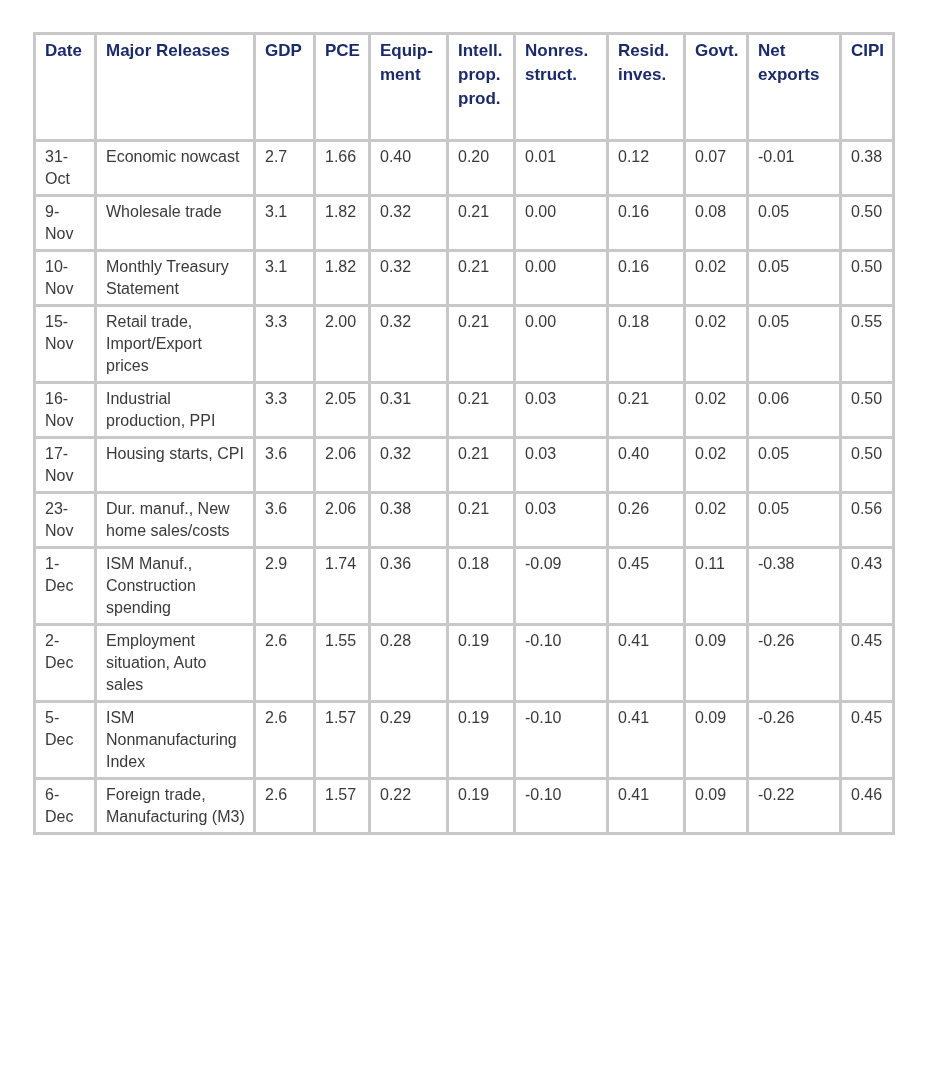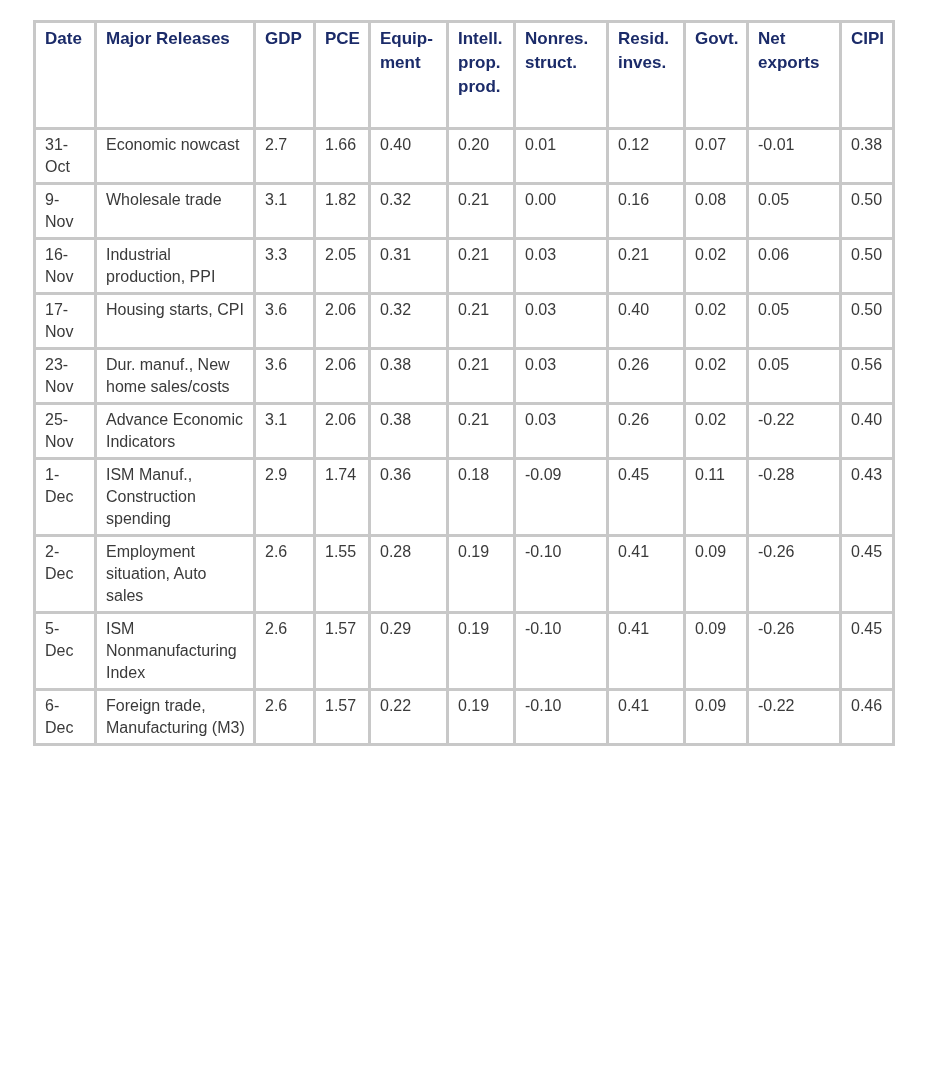--- a/index.html
+++ b/index.html
@@ -6,21 +6,21 @@
     margin: 0;
     padding: 0;
     background: #ffffff;
   }
   body {
     width: 932px;
     height: 1092px;
     font-family: "Liberation Sans", sans-serif;
   }
   .page {
-    padding: 20px 0 0 33px;
+    padding: 32px 0 0 33px;
   }
   table.nowcast {
     border-collapse: separate;
     border-spacing: 3px;
     background: var(--grid, #c8c8c8);
     table-layout: fixed;
     width: 862px;
   }
   col.c0  { width: 58px; }
   col.c1  { width: 156px; }
@@ -121,20 +121,48 @@
           <td>1.82</td>
           <td>0.32</td>
           <td>0.21</td>
           <td>0.00</td>
           <td>0.16</td>
           <td>0.08</td>
           <td>0.05</td>
           <td>0.50</td>
         </tr>
         <tr>
+          <td class="date-cell">10-
+Nov</td>
+          <td>Monthly Treasury Statement</td>
+          <td>3.1</td>
+          <td>1.82</td>
+          <td>0.32</td>
+          <td>0.21</td>
+          <td>0.00</td>
+          <td>0.16</td>
+          <td>0.02</td>
+          <td>0.05</td>
+          <td>0.50</td>
+        </tr>
+        <tr>
+          <td class="date-cell">15-
+Nov</td>
+          <td>Retail trade, Import/Export prices</td>
+          <td>3.3</td>
+          <td>2.00</td>
+          <td>0.32</td>
+          <td>0.21</td>
+          <td>0.00</td>
+          <td>0.18</td>
+          <td>0.02</td>
+          <td>0.05</td>
+          <td>0.55</td>
+        </tr>
+        <tr>
           <td class="date-cell">16-
 Nov</td>
           <td>Industrial production, PPI</td>
           <td>3.3</td>
           <td>2.05</td>
           <td>0.31</td>
           <td>0.21</td>
           <td>0.03</td>
           <td>0.21</td>
           <td>0.02</td>
@@ -161,47 +189,33 @@
           <td>Dur. manuf., New home sales/costs</td>
           <td>3.6</td>
           <td>2.06</td>
           <td>0.38</td>
           <td>0.21</td>
           <td>0.03</td>
           <td>0.26</td>
           <td>0.02</td>
           <td>0.05</td>
           <td>0.56</td>
-        </tr>
-        <tr>
-          <td class="date-cell">25-
-Nov</td>
-          <td>Advance Economic Indicators</td>
-          <td>3.1</td>
-          <td>2.06</td>
-          <td>0.38</td>
-          <td>0.21</td>
-          <td>0.03</td>
-          <td>0.26</td>
-          <td>0.02</td>
-          <td>-0.22</td>
-          <td>0.40</td>
         </tr>
         <tr>
           <td class="date-cell">1-
 Dec</td>
           <td>ISM Manuf., Construction spending</td>
           <td>2.9</td>
           <td>1.74</td>
           <td>0.36</td>
           <td>0.18</td>
           <td>-0.09</td>
           <td>0.45</td>
           <td>0.11</td>
-          <td>-0.28</td>
+          <td>-0.38</td>
           <td>0.43</td>
         </tr>
         <tr>
           <td class="date-cell">2-
 Dec</td>
           <td>Employment situation, Auto sales</td>
           <td>2.6</td>
           <td>1.55</td>
           <td>0.28</td>
           <td>0.19</td>

